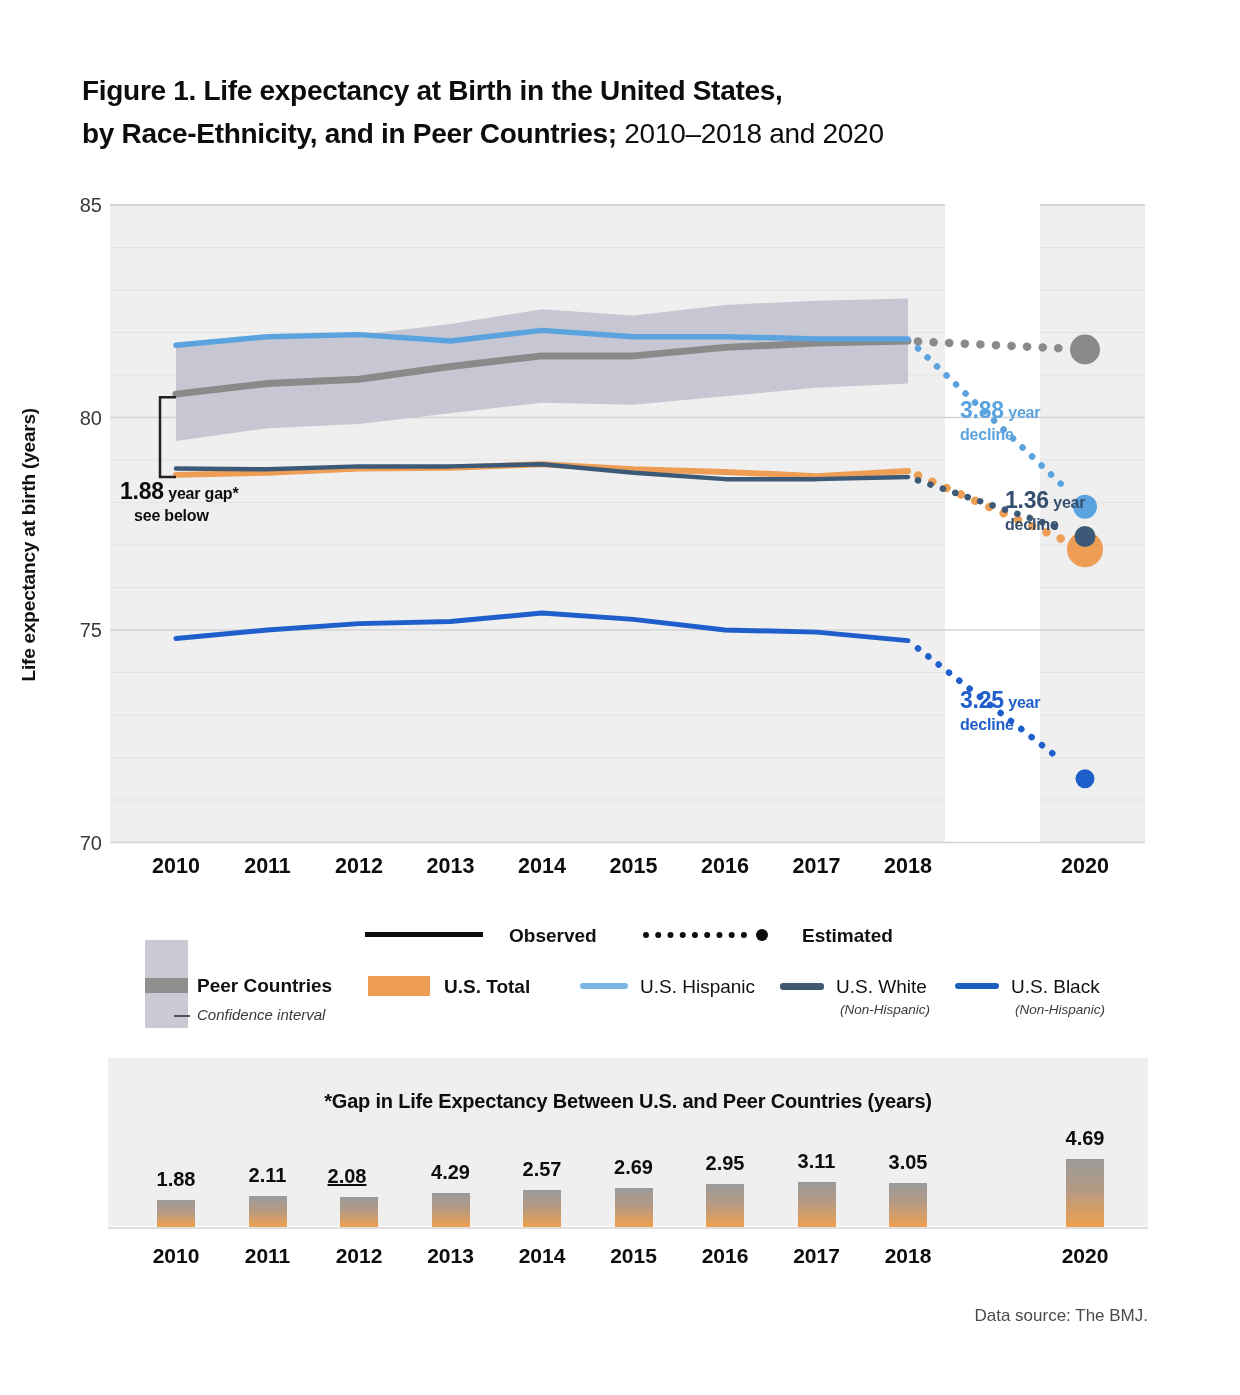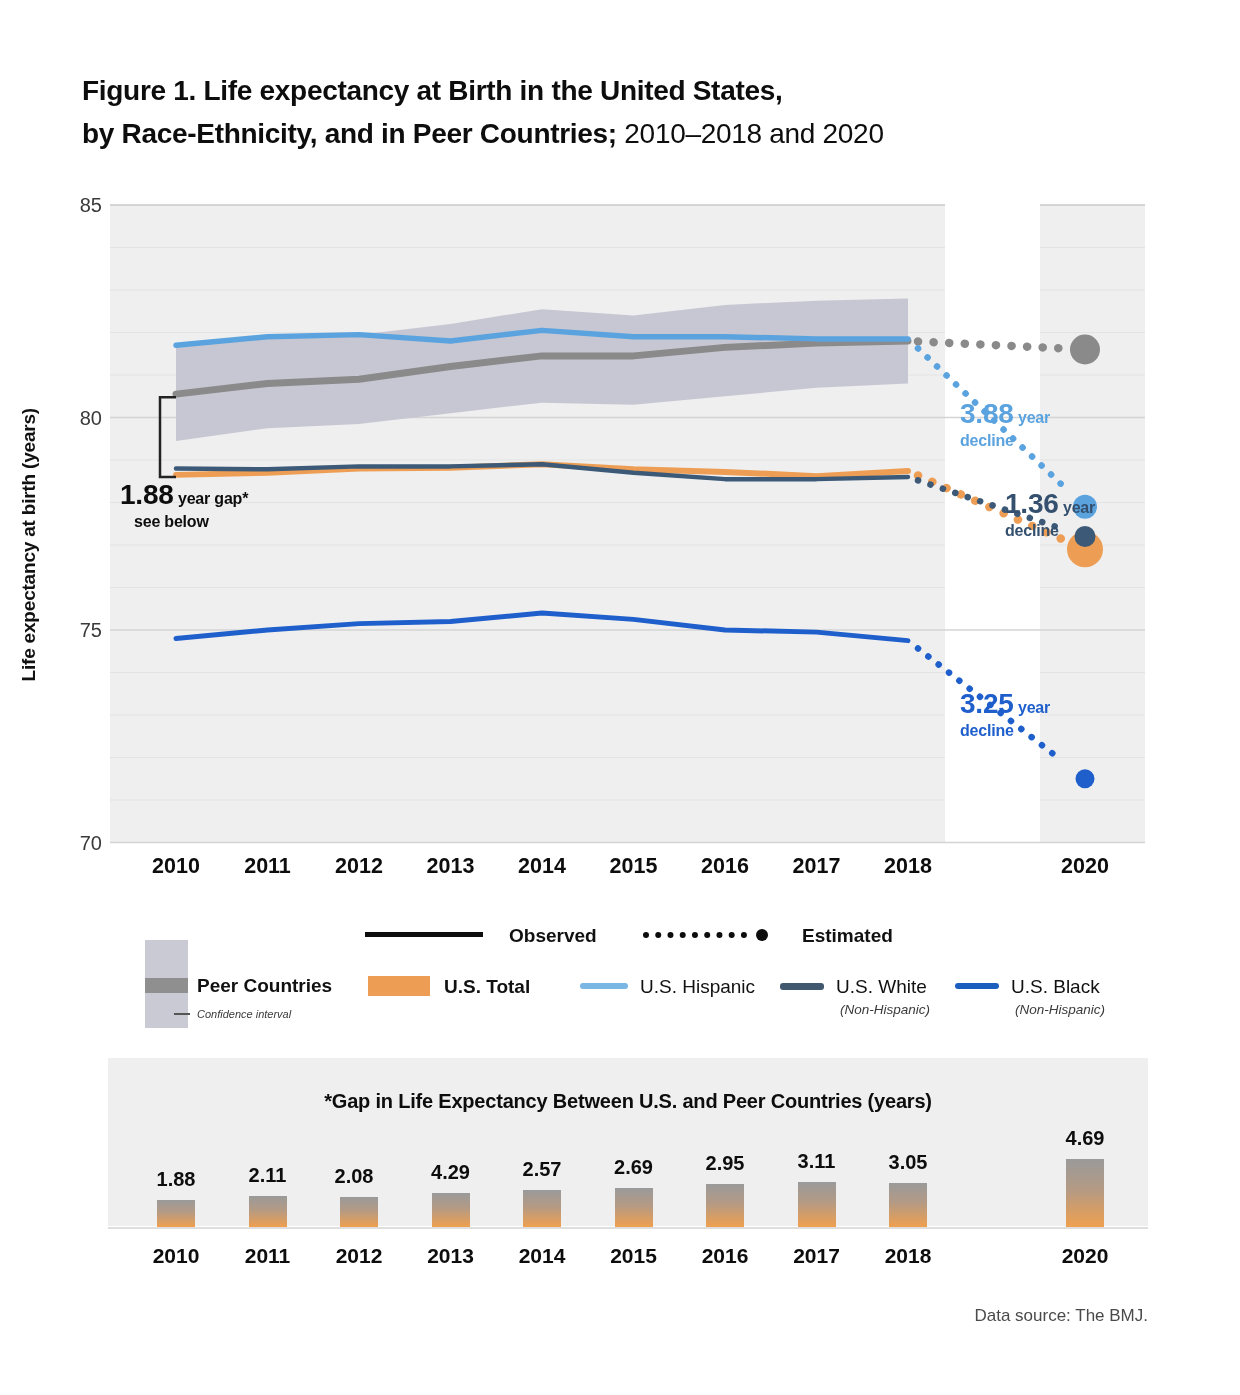--- a/index.html
+++ b/index.html
@@ -10,21 +10,21 @@
   
   .fig-title { position:absolute; left:82px; top:70px; font-size:28px; line-height:1.52;
     letter-spacing:-0.3px; color:#0d0d0d; }
   .fig-title .b { font-weight:bold; }
   .fig-title .r { font-weight:normal; }
   
   .y-axis-title { position:absolute; left:18px; top:408px; writing-mode:vertical-rl;
     transform:rotate(180deg); font-size:19px; font-weight:bold; color:#111; letter-spacing:-0.2px; }
   #line-chart-svg { position:absolute; left:55px; top:195px; }
   .annot { position:absolute; line-height:1.25; font-weight:bold; letter-spacing:-0.2px; }
-  .annot .num { font-size:28px; }
+  .annot .num { font-size:23px; }
   .annot .small { font-size:16px; }
   .annot-gap { color:#0d0d0d; }
   .annot-gap .l2 { margin-left:14px; font-size:16px; }
   
   .lg { position:absolute; font-size:19px; color:#111; }
   .lg-bold { font-weight:bold; }
   .sw-solid { position:absolute; background:#0d0d0d; }
   .sw-dotline { position:absolute; display:flex; align-items:center; }
   .sw-dotline .dots { width:104px; border-top:6px dotted #0d0d0d; }
   .sw-dotline .dot { width:12px; height:12px; border-radius:50%; background:#0d0d0d; margin-left:9px; }
@@ -152,21 +152,21 @@
     <span class="dots"></span>
       <span class="dot"></span>
   </div>
   <div class="lg lg-bold" style="left:802px; top:925px;">Estimated</div>
 
   <div class="sw-ci" style="left:145px; top:940px; width:43px; height:88px;">
     <span class="stripe" style="top:38px; height:15px;"></span>
   </div>
   <div class="lg lg-bold" style="left:197px; top:975px;">Peer Countries</div>
   <div class="lg-sub" style="left:174px; top:1006px;">
-    <span class="ci-dash"></span><span style="font-size:11px;">Confidence interval</span>
+    <span class="ci-dash"></span><span style="font-size:15px;">Confidence interval</span>
   </div>
 
   <div class="sw-bar" style="left:368px; top:976px; width:62px; height:20px; background:#ee9e54;"></div>
   <div class="lg lg-bold" style="left:444px; top:976px;">U.S. Total</div>
 
   <div class="sw-line" style="left:580px; top:983px; width:48px; height:6px; background:#79b6e3;"></div>
   <div class="lg" style="left:640px; top:976px;">U.S. Hispanic</div>
 
   <div class="sw-line" style="left:780px; top:983px; width:44px; height:7px; background:#42586e;"></div>
   <div class="lg" style="left:836px; top:976px;">U.S. White</div>
@@ -180,21 +180,21 @@
     <div class="gap-title">*Gap in Life Expectancy Between U.S. and Peer Countries (years)</div>
     <div class="gap-baseline"></div>
     <div id="gap-bars">
         <div class="gap-bar" style="left: 49px; top: 142px; height: 27px;"></div>
         <div class="gap-val" style="left: 68px; top: 110px;">1.88</div>
         <div class="gap-year" style="left: 68px;">2010</div>
         <div class="gap-bar" style="left: 140.5px; top: 138px; height: 31px;"></div>
         <div class="gap-val" style="left: 159.5px; top: 106px;">2.11</div>
         <div class="gap-year" style="left: 159.5px;">2011</div>
         <div class="gap-bar" style="left: 232px; top: 139px; height: 30px;"></div>
-        <div class="gap-val" style="left: 246px; top: 107px;">2.08</div>
+        <div class="gap-val" style="left: 239px; top: 107px; text-decoration: underline;">2.08</div>
         <div class="gap-year" style="left: 251px;">2012</div>
         <div class="gap-bar" style="left: 323.5px; top: 135px; height: 34px;"></div>
         <div class="gap-val" style="left: 342.5px; top: 103px;">4.29</div>
         <div class="gap-year" style="left: 342.5px;">2013</div>
         <div class="gap-bar" style="left: 415px; top: 132px; height: 37px;"></div>
         <div class="gap-val" style="left: 434px; top: 100px;">2.57</div>
         <div class="gap-year" style="left: 434px;">2014</div>
         <div class="gap-bar" style="left: 506.5px; top: 130px; height: 39px;"></div>
         <div class="gap-val" style="left: 525.5px; top: 98px;">2.69</div>
         <div class="gap-year" style="left: 525.5px;">2015</div>

